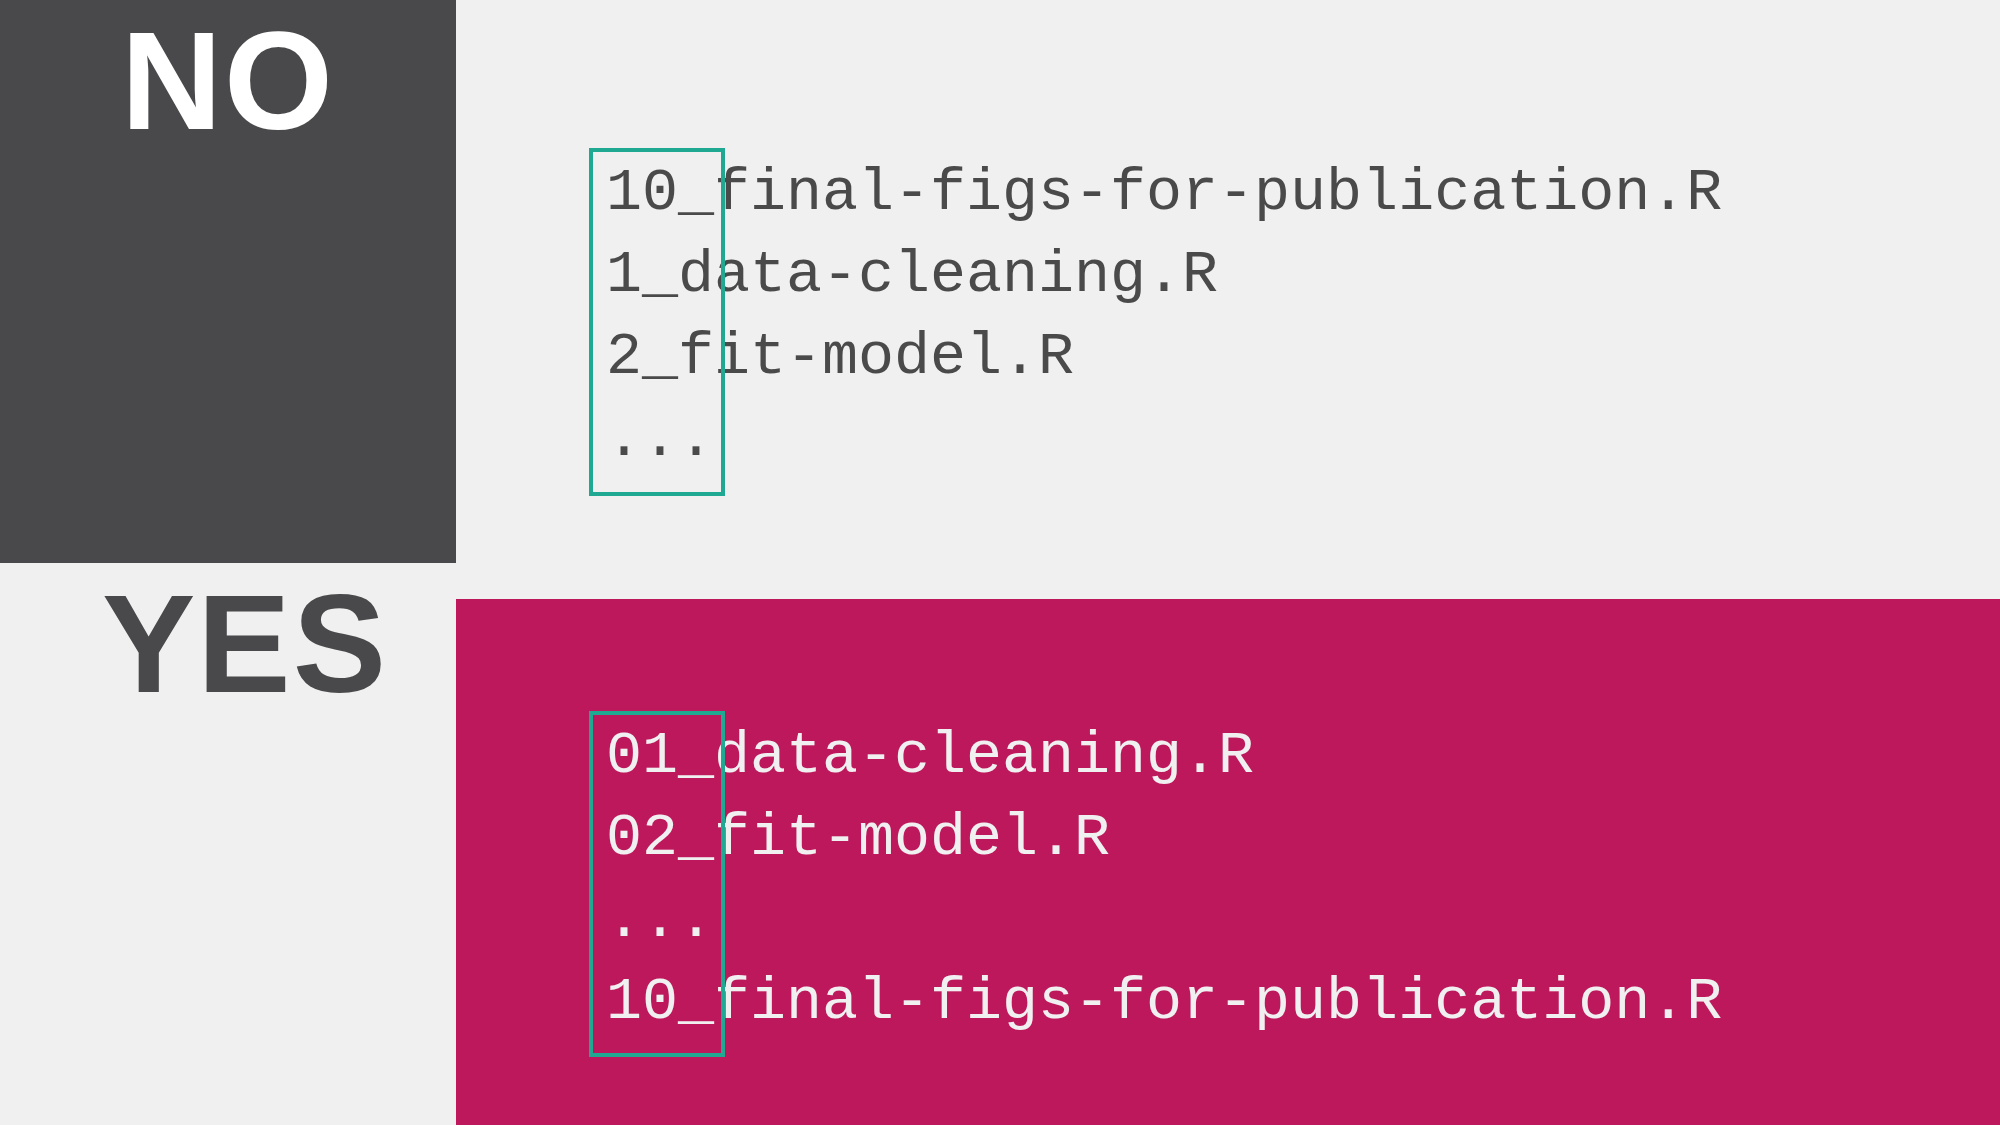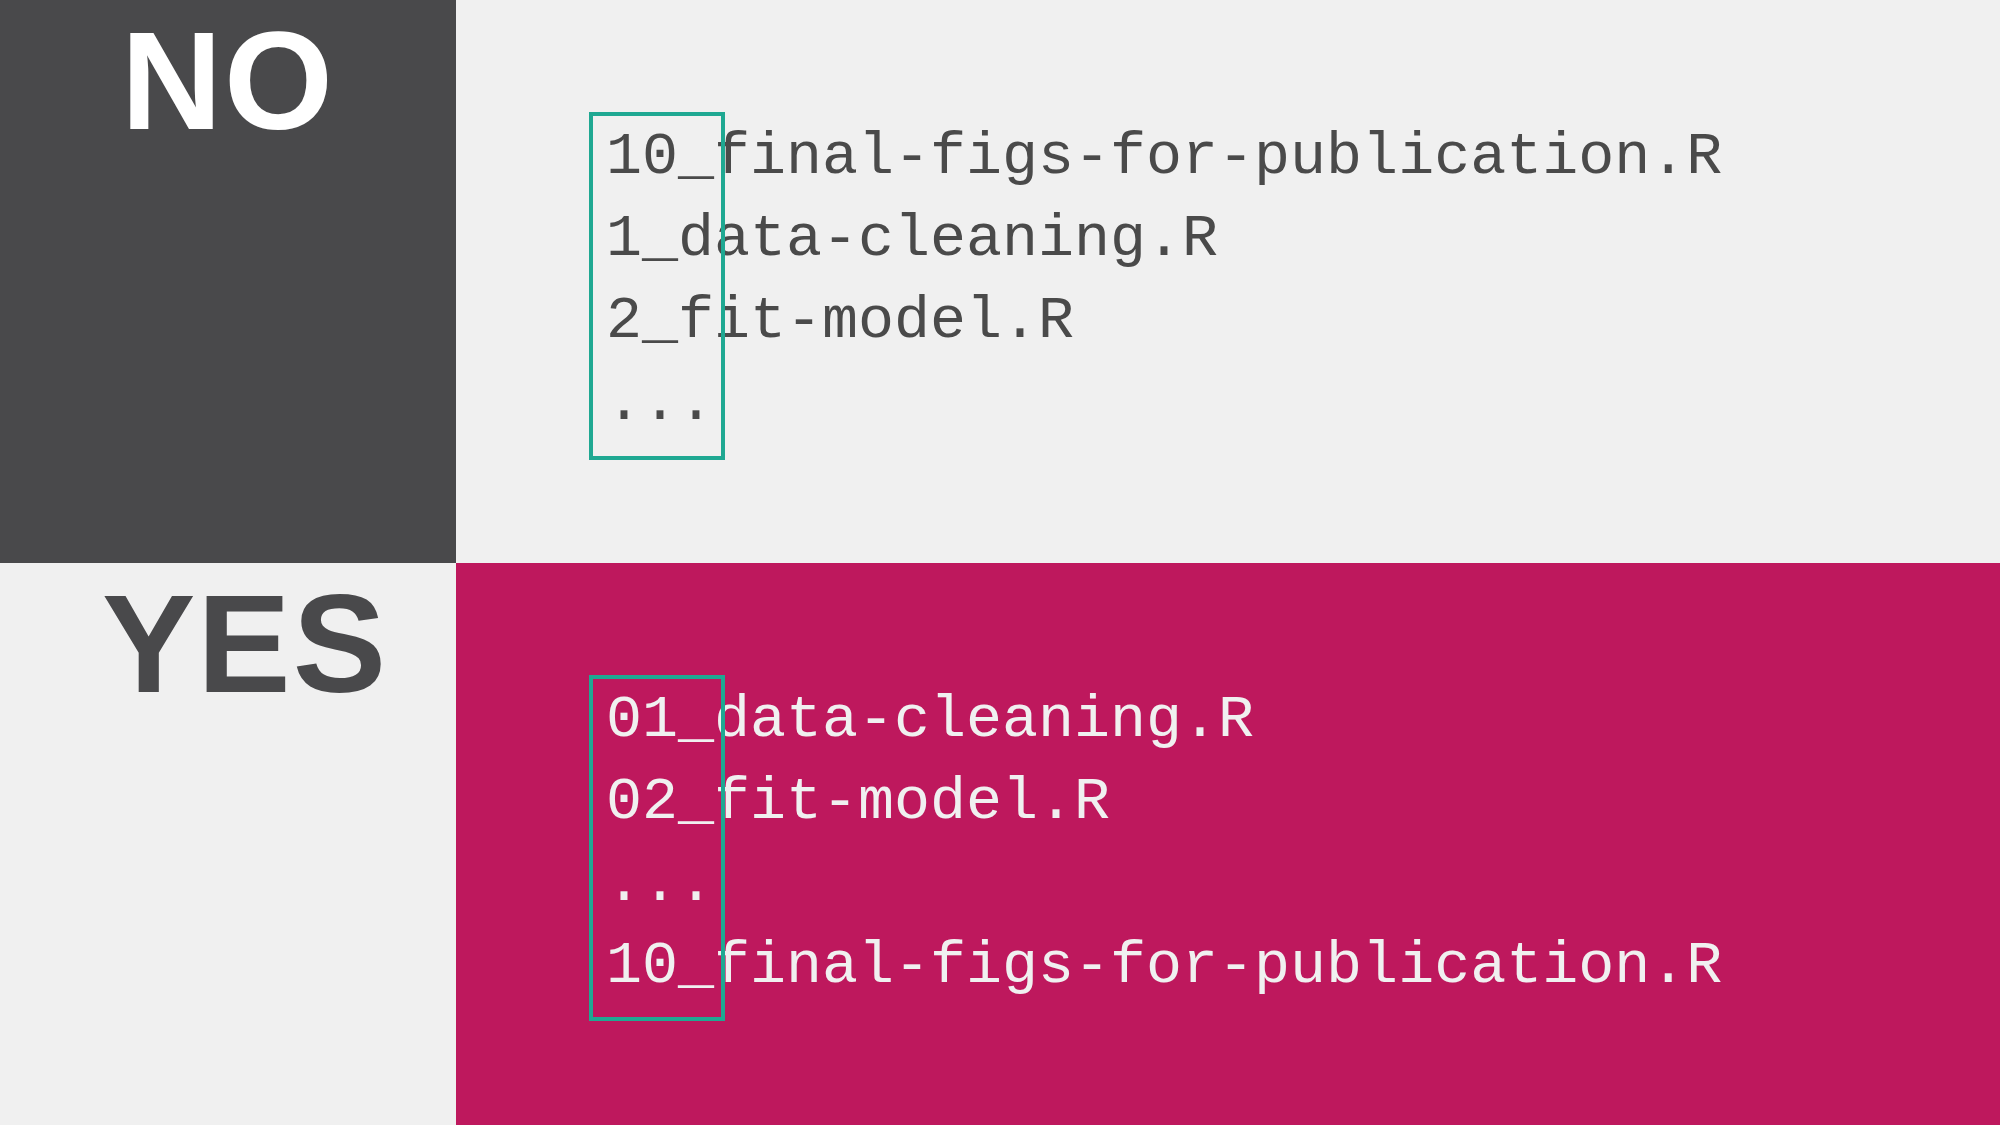--- a/index.html
+++ b/index.html
@@ -33,20 +33,21 @@
       width: 456px;
       height: 100%;
       display: flex;
       align-items: flex-start;
       justify-content: center;
     }
     .content-col {
       flex: 1;
       height: 100%;
       position: relative;
+      margin-top: 36px;
     }
 
     .top .label-col { background: #49494b; }
     .top .content-col { background: #f0f0f0; }
     .bottom .label-col { background: #f0f0f0; padding-left: 34px; }
     .bottom .content-col { background: #be185d; }
 
     .label-text {
       font-weight: 800;
       font-size: 140px;

